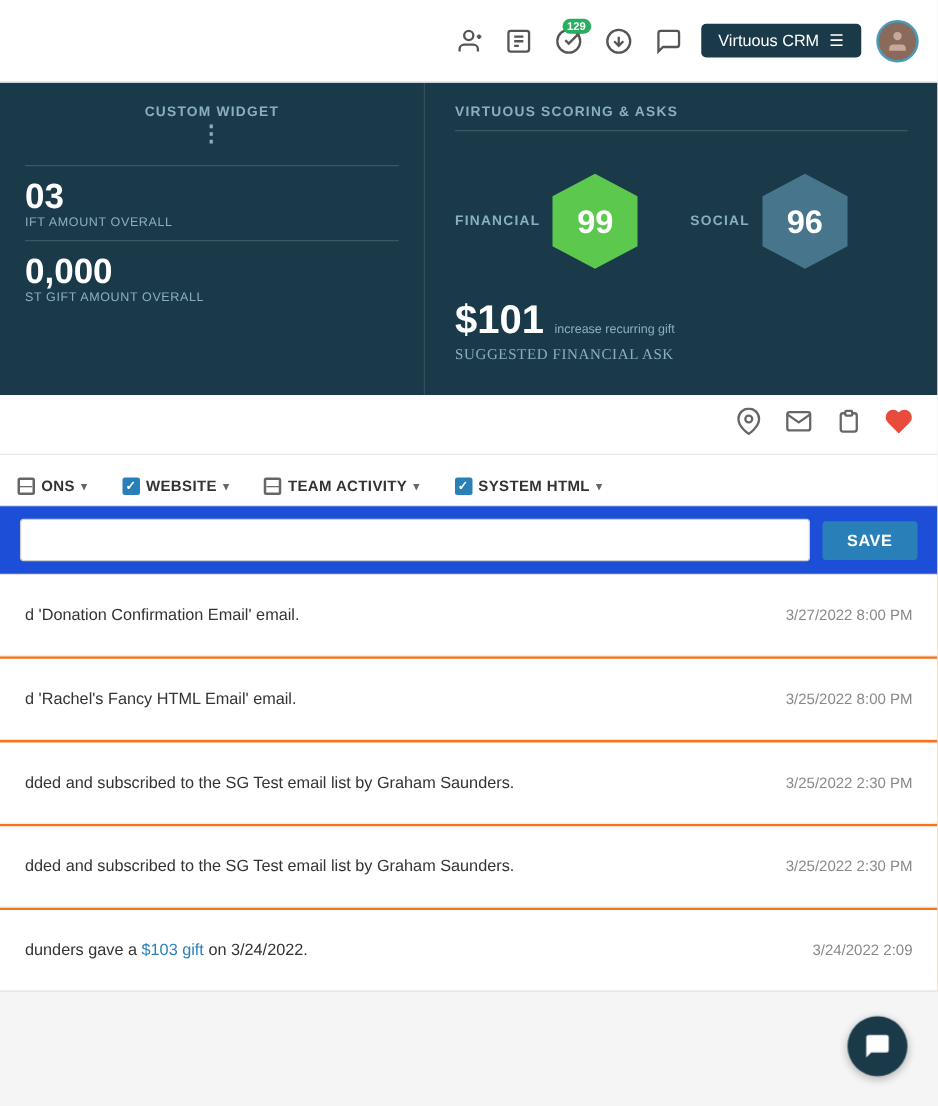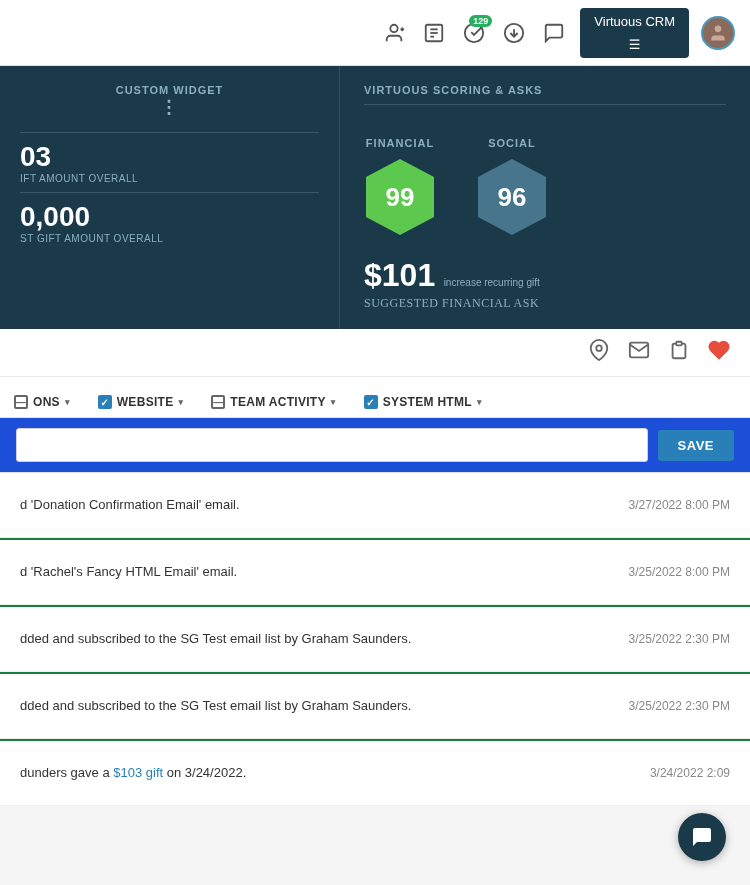--- a/index.html
+++ b/index.html
@@ -27,21 +27,20 @@
       position: absolute; top: -4px; right: -4px;
       background: #27ae60; color: #fff; font-size: 9px;
       border-radius: 8px; padding: 1px 4px; font-weight: bold;
     }
     .virtuous-btn {
       background: #1a3a4a; color: #fff;
       border: none; border-radius: 4px;
       padding: 6px 14px; font-size: 13px;
       display: flex; align-items: center; gap: 8px;
       cursor: pointer;
-      flex-direction: column;
     }
     .avatar {
       width: 34px; height: 34px; border-radius: 50%;
       background: #8a6a5a; border: 2px solid #4a9aba;
       overflow: hidden; display: flex; align-items: center; justify-content: center;
       font-size: 14px; color: #fff;
     }
 
     
     .dark-panel {
@@ -73,21 +72,21 @@
     }
     .scoring-title {
       font-size: 11px; letter-spacing: 1px; color: #8ab0c0;
       font-weight: 600; margin-bottom: 32px;
       padding-bottom: 8px;
       border-bottom: 1px solid rgba(255,255,255,0.15);
     }
     .scores-row {
       display: flex; gap: 40px; align-items: flex-start;
     }
-    .score-col { display: flex; flex-direction: column; align-items: center; gap: 8px; }
+    .score-col { display: flex; flex-direction: row; align-items: center; gap: 8px; }
     .score-label { font-size: 11px; letter-spacing: 1px; color: #8ab0c0; font-weight: 600; }
 
     .hexagon {
       width: 72px; height: 80px;
       position: relative; display: flex; align-items: center; justify-content: center;
     }
     .hex-svg { position: absolute; top: 0; left: 0; }
     .hex-number { font-size: 26px; font-weight: 700; color: #fff; position: relative; z-index: 1; }
 
     .financial-ask {
@@ -163,21 +162,21 @@
     }
     .save-btn {
       background: #2980b9; color: #fff;
       border: none; border-radius: 3px;
       padding: 8px 20px; font-size: 13px; font-weight: 600;
       cursor: pointer; letter-spacing: 0.5px;
     }
 
     
     .activity-list {
-      background: #15803d;
+      background: #f97316;
       flex: 1;
     }
     .activity-item {
       background: #fff;
       padding: 16px 20px;
       margin-bottom: 2px;
       display: flex;
       justify-content: space-between;
       align-items: center;
       border-bottom: 1px solid #eee;

